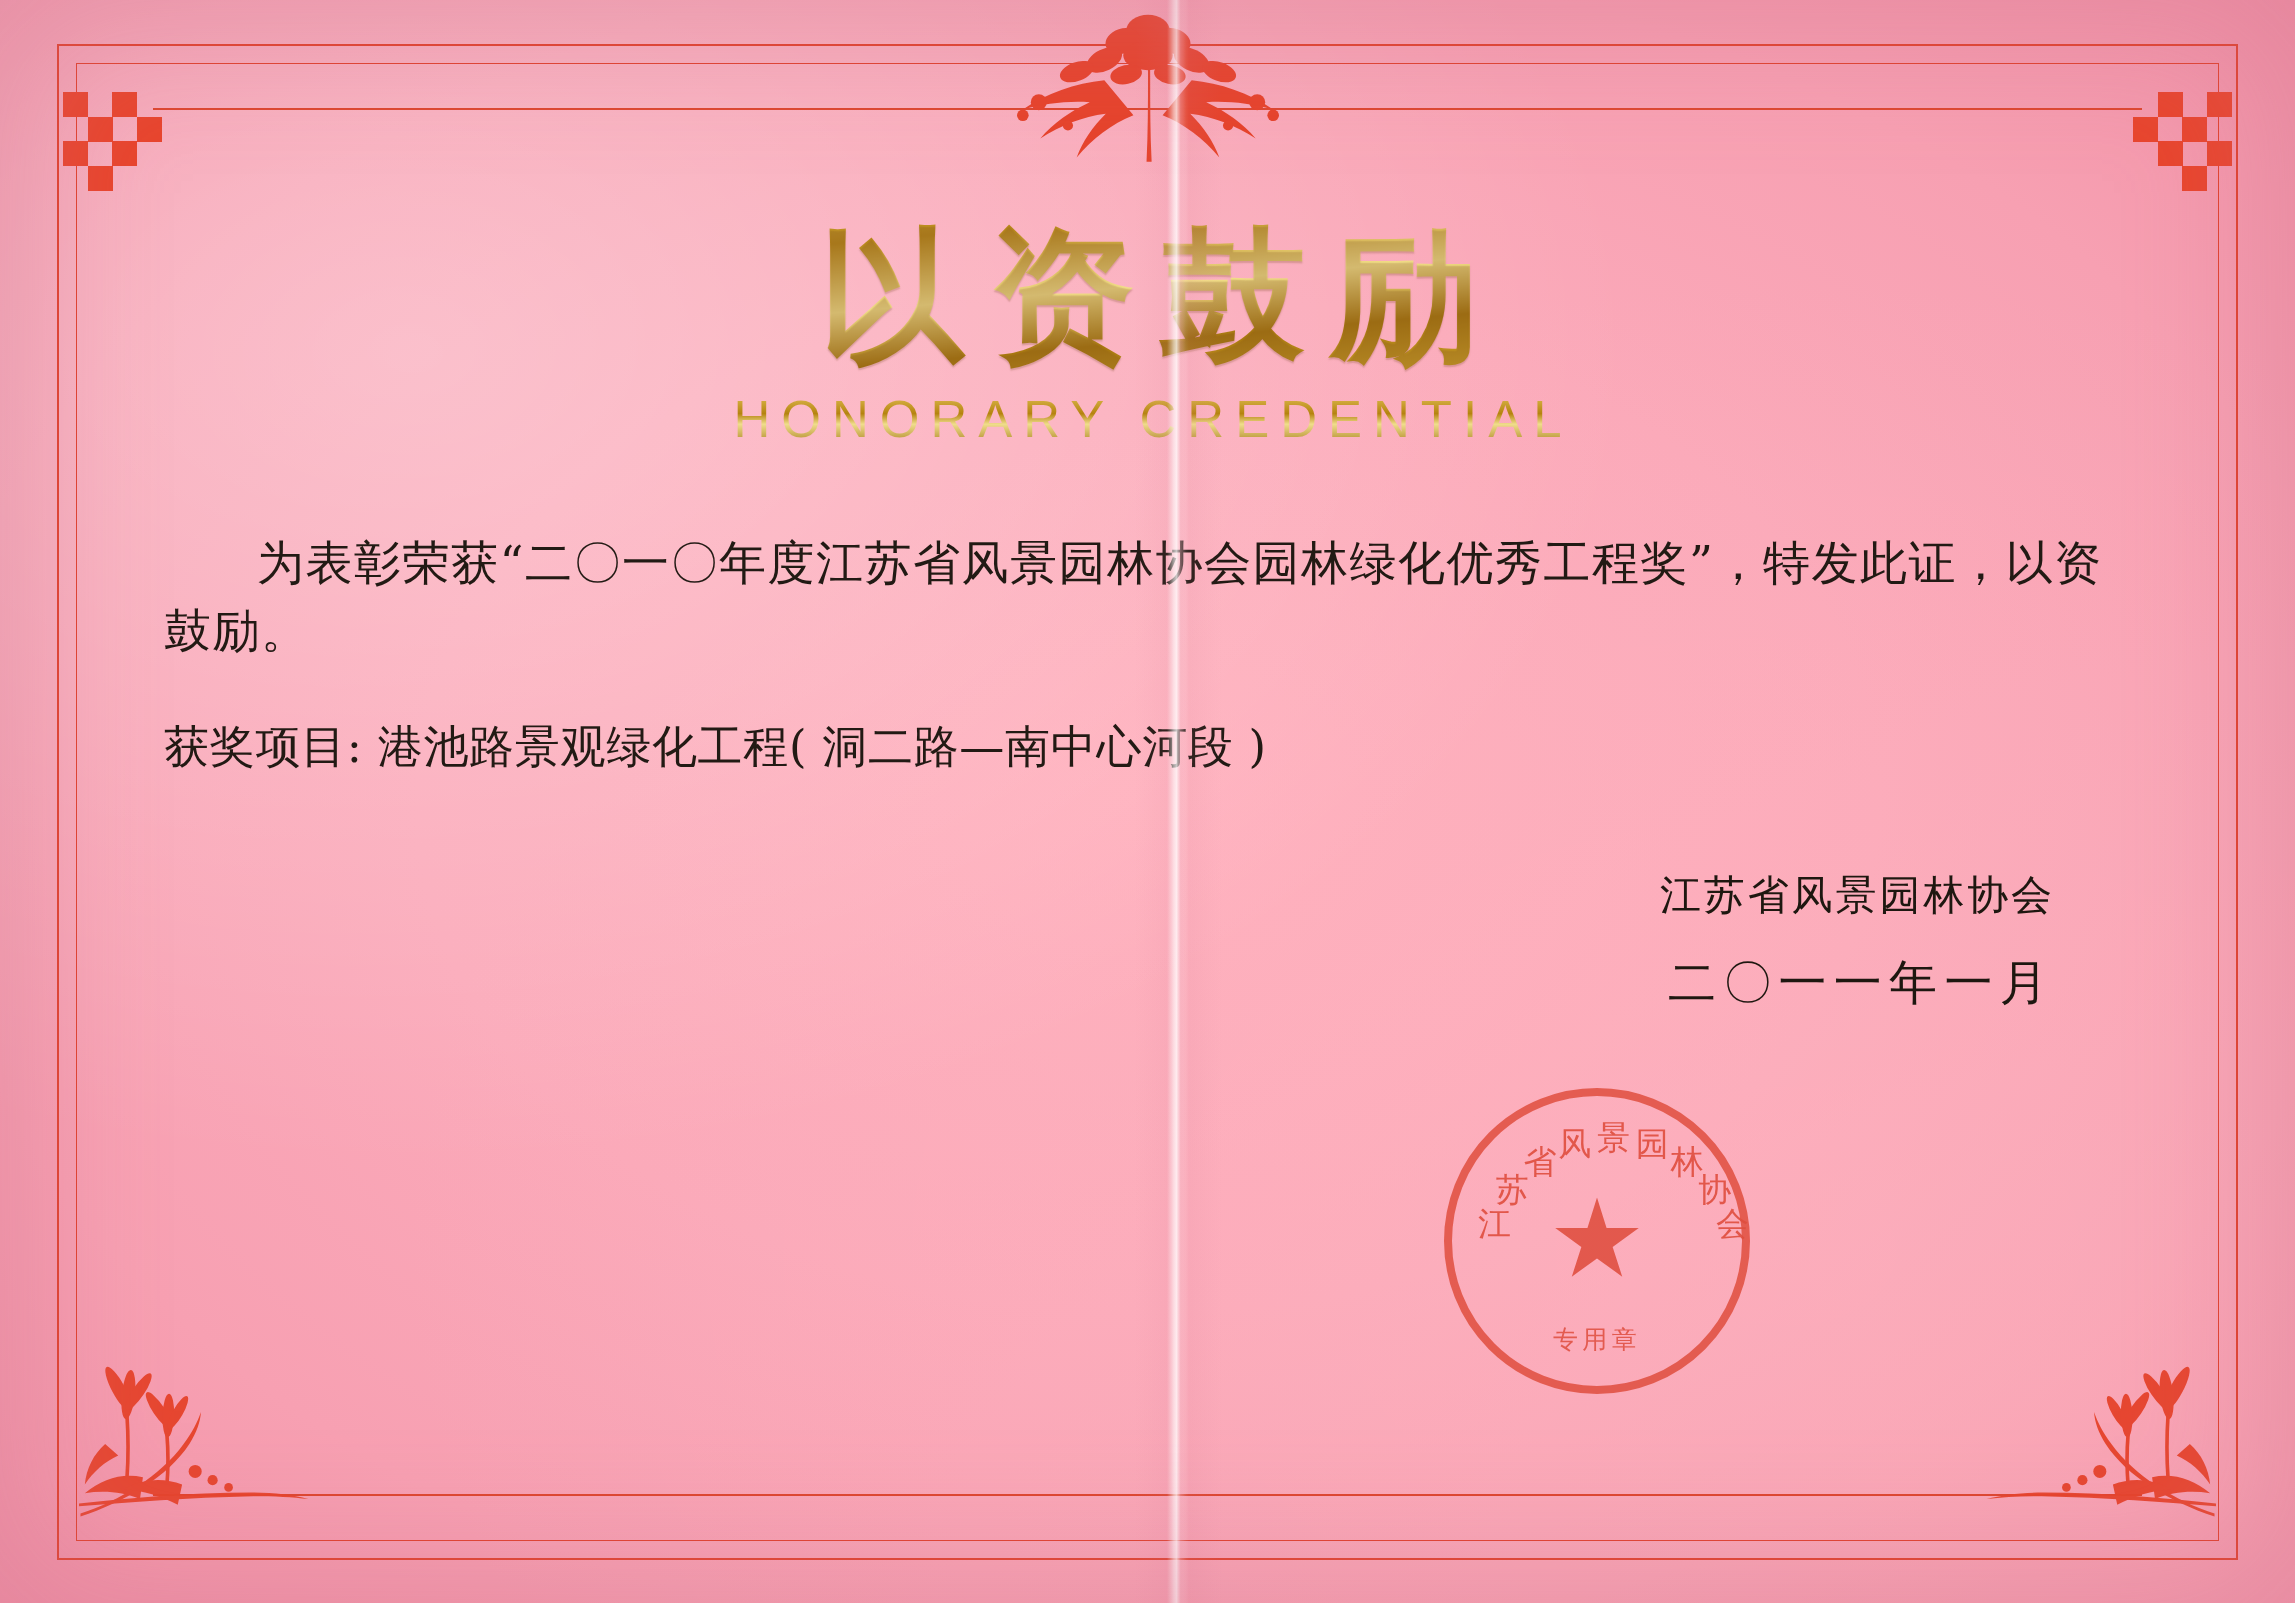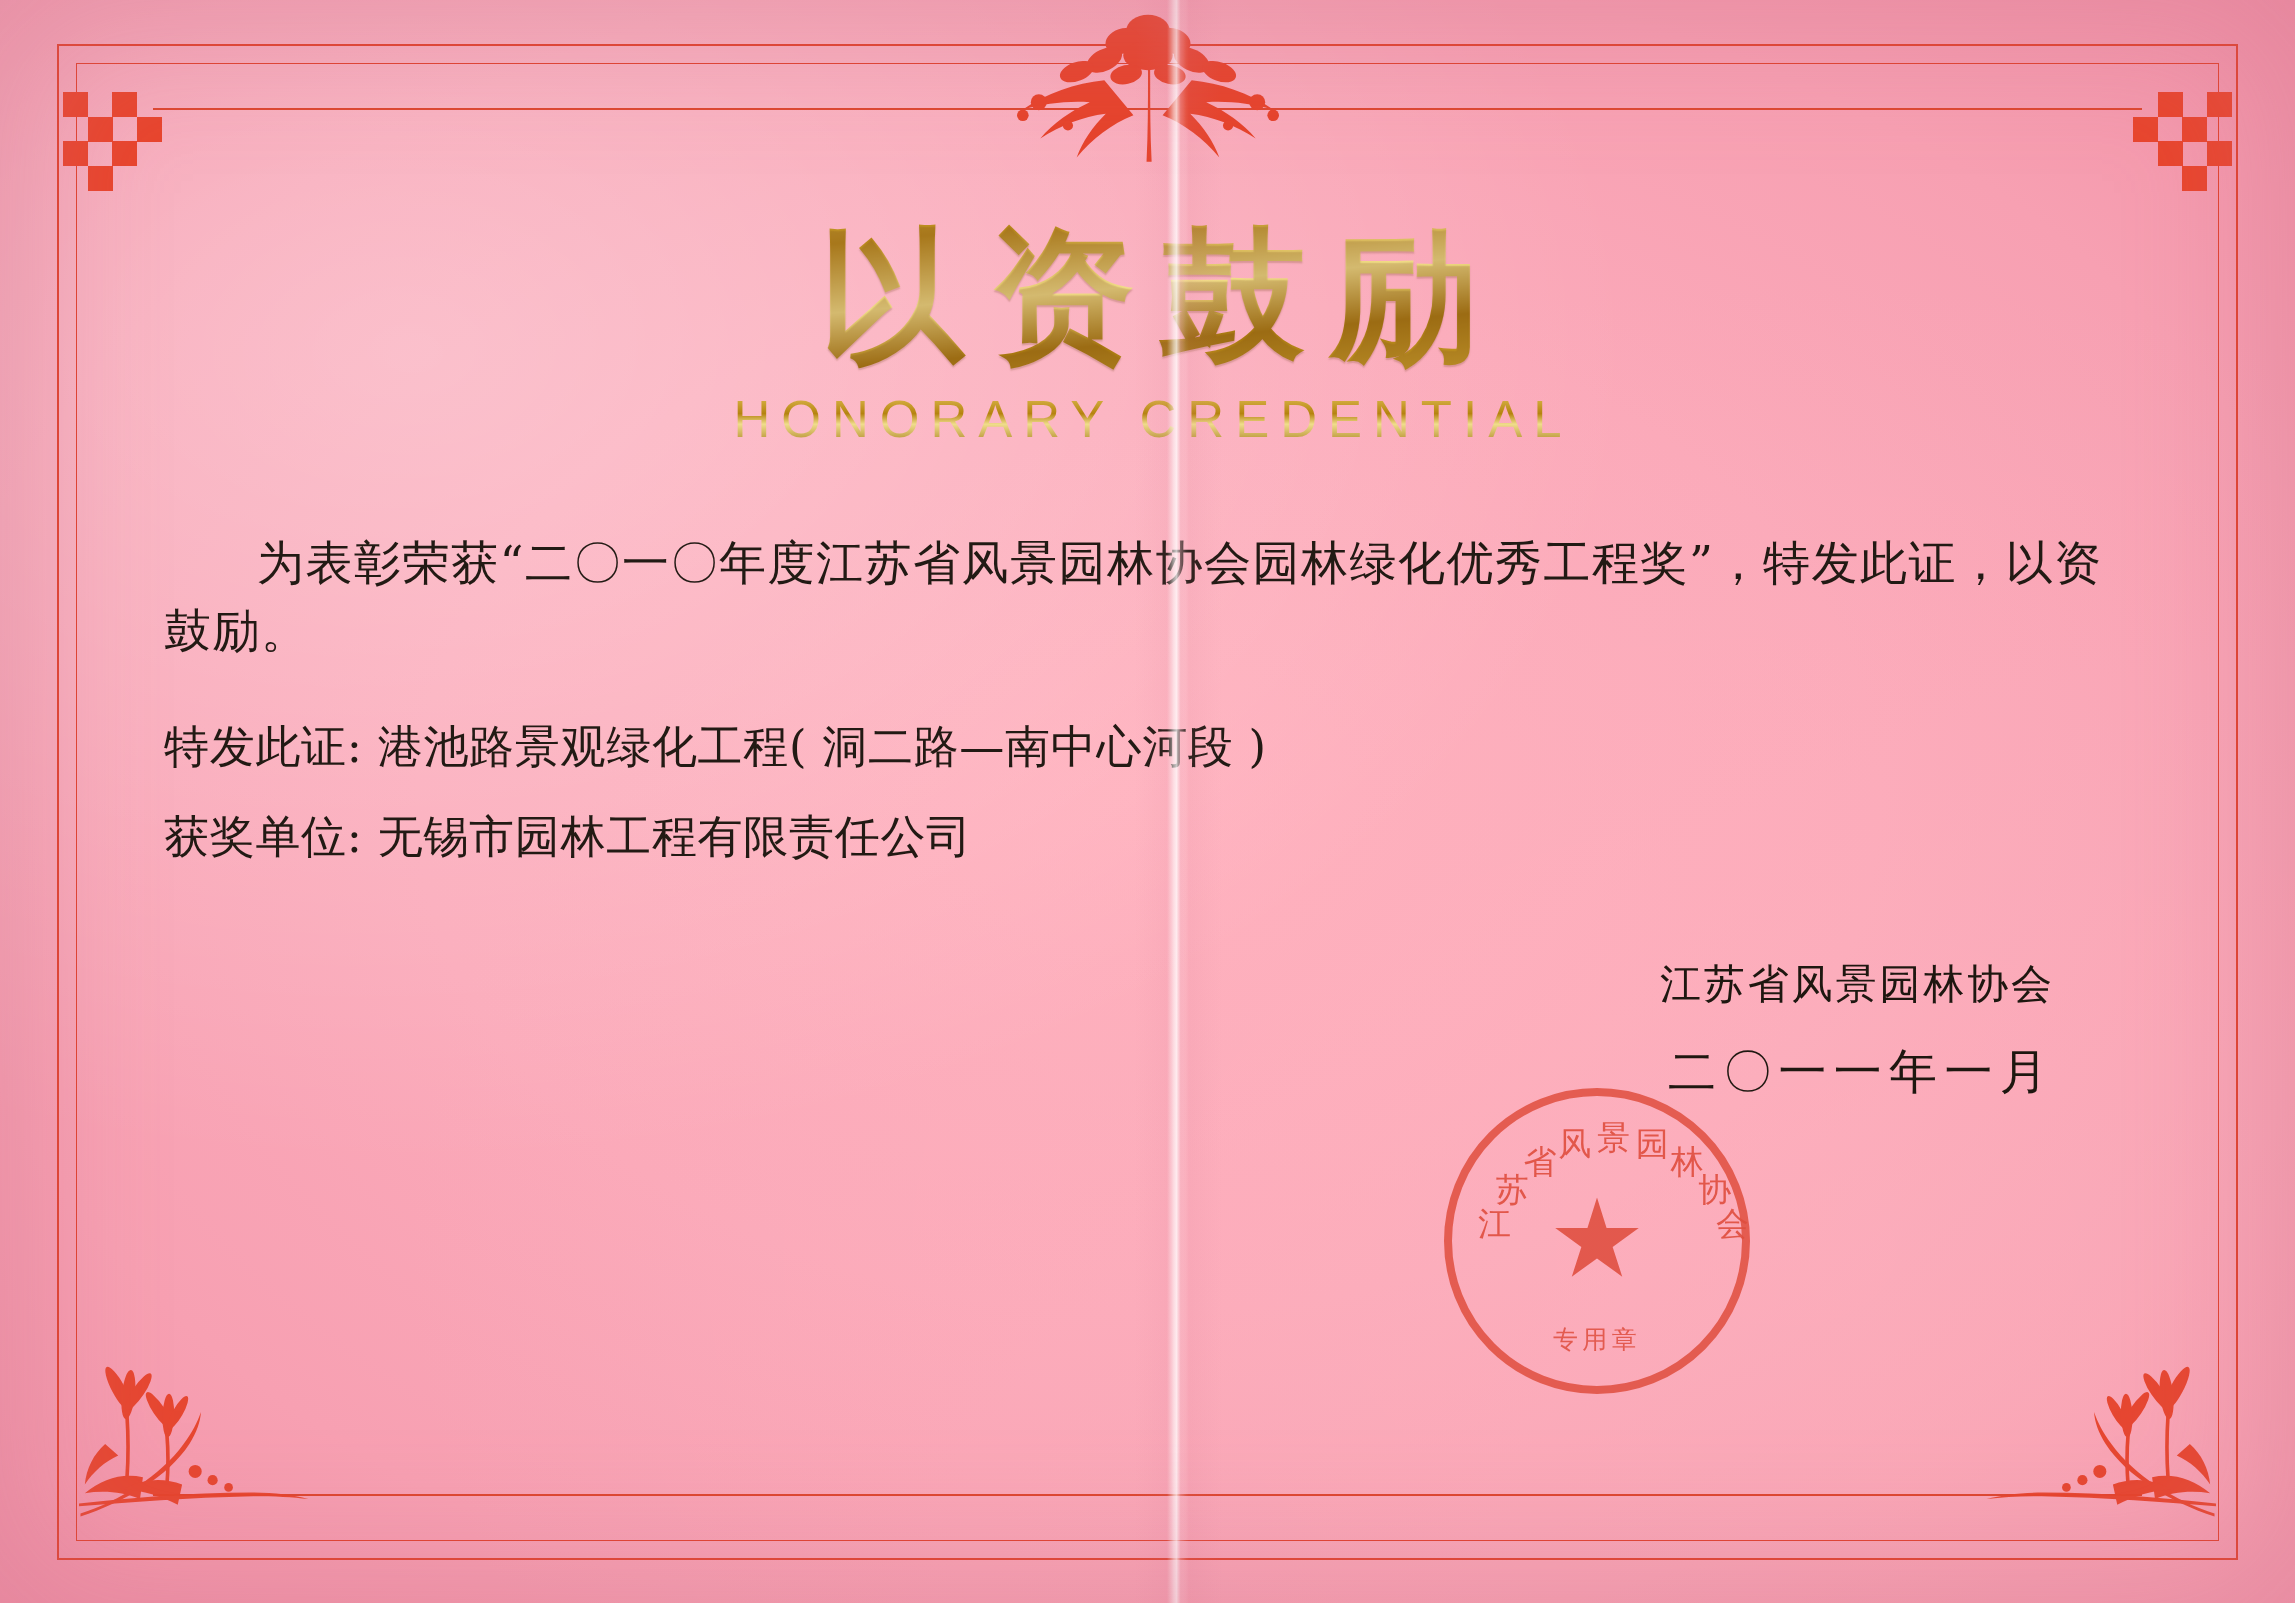--- a/index.html
+++ b/index.html
@@ -402,26 +402,22 @@
     <div class="title-block">
       <div class="title-cn">以资鼓励</div>
       <div class="title-en">HONORARY CREDENTIAL</div>
     </div>
 
     <div class="body-text">
       <p class="para">为表彰荣获“二〇一〇年度江苏省风景园林协会园林绿化优秀工程奖”，特发此证，以资鼓励。</p>
 
       <div class="fields">
         <div class="field">
-          <span class="label">特发此证:</span>
+          <span class="label">获奖项目:</span>
           <span class="value">港池路景观绿化工程( 洞二路—南中心河段 )</span>
-        </div>
-        <div class="field">
-          <span class="label">获奖单位:</span>
-          <span class="value">无锡市园林工程有限责任公司</span>
         </div>
       </div>
 
       <div class="signature">
         <div class="sig-org">江苏省风景园林协会</div>
         <div class="sig-date">二〇一一年一月</div>
       </div>
     </div>
   </div>
 

